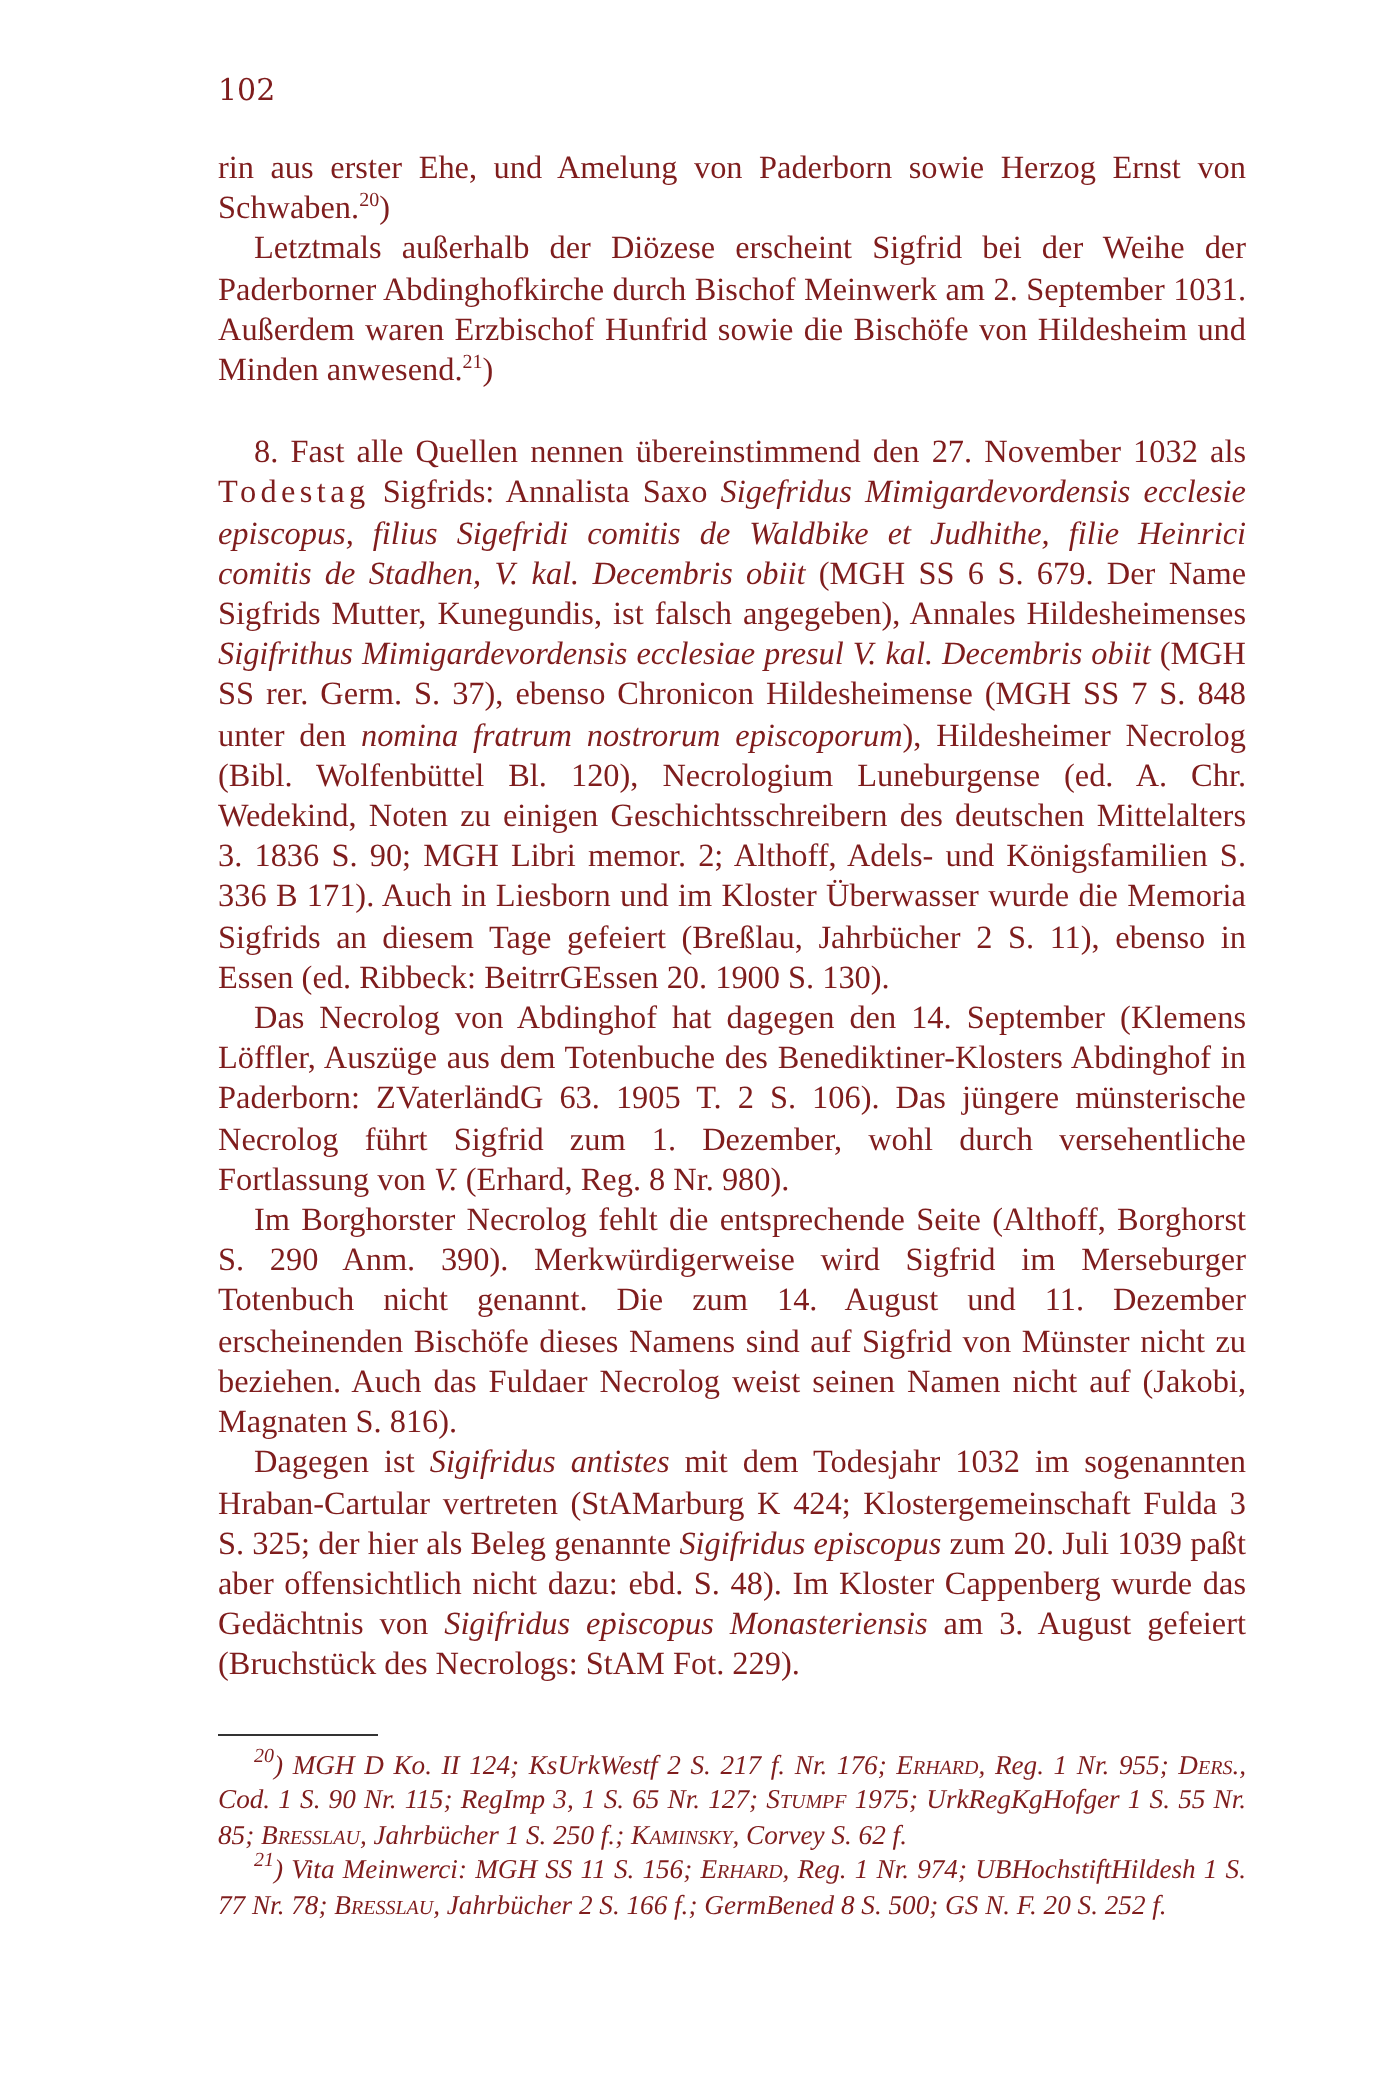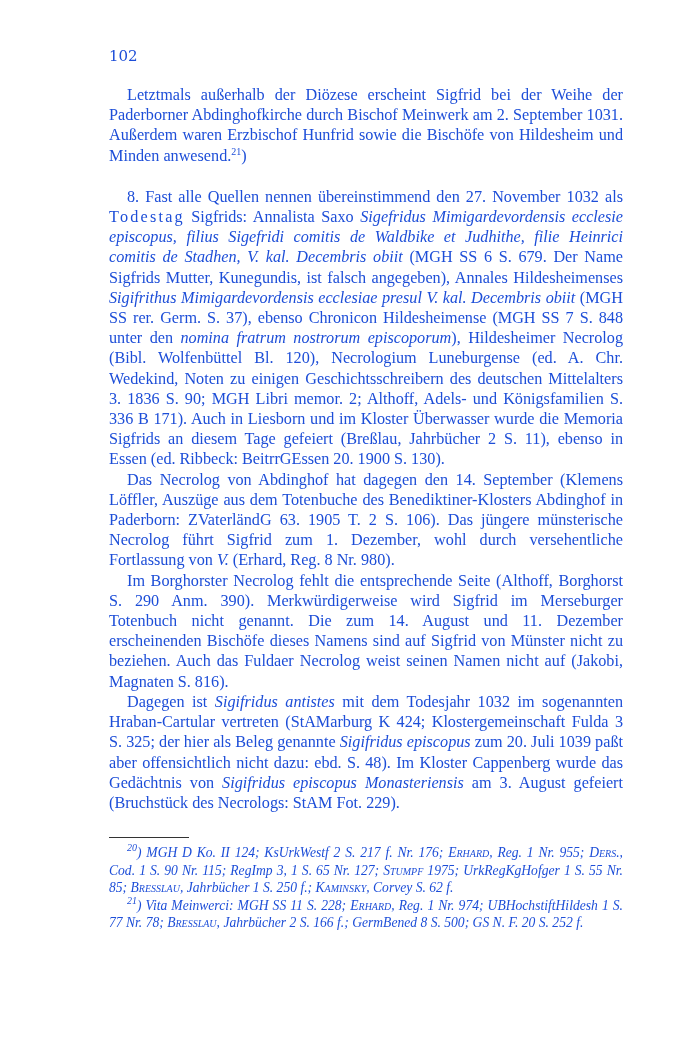--- a/index.html
+++ b/index.html
@@ -1,21 +1,20 @@
 <!DOCTYPE html>
 <html><head>
 <meta charset="utf-8">
 <style>
   html, body { margin: 0; padding: 0; background: #ffffff; }
   body { width: 700px; height: 1048px; position: relative; overflow: hidden; }
   .page {
     position: absolute; left: 109px; top: 36px; width: 514px;
     font-family: "DejaVu Serif", "Liberation Serif", serif;
-    color: #1d4ed8;
-    margin-top: 11px;
+    color: #7f1d1d;
   }
   .running-head {
     position: relative; height: 22px; font-size: 13.5px;
   }
   .page-number { position: absolute; left: 0; top: 0; font-size: 15px; }
   .header-title { position: absolute; left: 0; right: 0; top: 1px; text-align: center; font-size: 12.5px; }
   .body-text {
     margin-top: 16px;
     font-family: "Liberation Serif", "DejaVu Serif", serif;
     font-size: 16.2px; line-height: 20.2px; text-align: justify;
@@ -36,26 +35,27 @@
 </style>
 </head>
 <body>
 
 <div class="page">
   <div class="running-head">
     <span class="page-number">102</span>
   </div>
 
   <div class="body-text">
+    <p><span>rin aus erster Ehe, und Amelung von Paderborn sowie Herzog Ernst von Schwaben.</span><sup>20</sup><span>)</span></p>
     <p class="indent"><span>Letztmals außerhalb der Diözese erscheint Sigfrid bei der Weihe der Paderborner Abdinghofkirche durch Bischof Meinwerk am 2. September 1031. Außerdem waren Erzbischof Hunfrid sowie die Bischöfe von Hildesheim und Minden anwesend.</span><sup>21</sup><span>)</span></p>
     <p class="indent gap"><span>8. Fast alle Quellen nennen übereinstimmend den 27. November 1032 als </span><span class="spaced">Todestag</span><span> Sigfrids: Annalista Saxo </span><i>Sigefridus Mimigardevordensis ecclesie episcopus, filius Sigefridi comitis de Waldbike et Judhithe, filie Heinrici comitis de Stadhen, V. kal. Decembris obiit</i><span> (MGH SS 6 S. 679. Der Name Sigfrids Mutter, Kunegundis, ist falsch angegeben), Annales Hildesheimenses </span><i>Sigifrithus Mimigardevordensis ecclesiae presul V. kal. Decembris obiit</i><span> (MGH SS rer. Germ. S. 37), ebenso Chronicon Hildesheimense (MGH SS 7 S. 848 unter den </span><i>nomina fratrum nostrorum episcoporum</i><span>), Hildesheimer Necrolog (Bibl. Wolfenbüttel Bl. 120), Necrologium Luneburgense (ed. A. Chr. Wedekind, Noten zu einigen Geschichtsschreibern des deutschen Mittelalters 3. 1836 S. 90; MGH Libri memor. 2; Althoff, Adels- und Königsfamilien S. 336 B 171). Auch in Liesborn und im Kloster Überwasser wurde die Memoria Sigfrids an diesem Tage gefeiert (Breßlau, Jahrbücher 2 S. 11), ebenso in Essen (ed. Ribbeck: BeitrrGEssen 20. 1900 S. 130).</span></p>
     <p class="indent"><span>Das Necrolog von Abdinghof hat dagegen den 14. September (Klemens Löffler, Auszüge aus dem Totenbuche des Benediktiner-Klosters Abdinghof in Paderborn: ZVaterländG 63. 1905 T. 2 S. 106). Das jüngere münsterische Necrolog führt Sigfrid zum 1. Dezember, wohl durch versehentliche Fortlassung von </span><i>V.</i><span> (Erhard, Reg. 8 Nr. 980).</span></p>
     <p class="indent"><span>Im Borghorster Necrolog fehlt die entsprechende Seite (Althoff, Borghorst S. 290 Anm. 390). Merkwürdigerweise wird Sigfrid im Merseburger Totenbuch nicht genannt. Die zum 14. August und 11. Dezember erscheinenden Bischöfe dieses Namens sind auf Sigfrid von Münster nicht zu beziehen. Auch das Fuldaer Necrolog weist seinen Namen nicht auf (Jakobi, Magnaten S. 816).</span></p>
     <p class="indent"><span>Dagegen ist </span><i>Sigifridus antistes</i><span> mit dem Todesjahr 1032 im sogenannten Hraban-Cartular vertreten (StAMarburg K 424; Klostergemeinschaft Fulda 3 S. 325; der hier als Beleg genannte </span><i>Sigifridus episcopus</i><span> zum 20. Juli 1039 paßt aber offensichtlich nicht dazu: ebd. S. 48). Im Kloster Cappenberg wurde das Gedächtnis von </span><i>Sigifridus episcopus Monasteriensis</i><span> am 3. August gefeiert (Bruchstück des Necrologs: StAM Fot. 229).</span></p>
   </div>
 
   <div class="footnote-rule"></div>
 
   <div class="footnotes">
     <p><sup>20</sup><span>) MGH D Ko. II 124; KsUrkWestf 2 S. 217 f. Nr. 176; </span><span class="sc">Erhard</span><span>, Reg. 1 Nr. 955; </span><span class="sc">Ders.</span><span>, Cod. 1 S. 90 Nr. 115; RegImp 3, 1 S. 65 Nr. 127; </span><span class="sc">Stumpf</span><span> 1975; UrkRegKgHofger 1 S. 55 Nr. 85; </span><span class="sc">Bresslau</span><span>, Jahrbücher 1 S. 250 f.; </span><span class="sc">Kaminsky</span><span>, Corvey S. 62 f.</span></p>
-    <p><sup>21</sup><span>) Vita Meinwerci: MGH SS 11 S. 228; </span><span class="sc">Erhard</span><span>, Reg. 1 Nr. 974; UBHochstiftHildesh 1 S. 77 Nr. 78; </span><span class="sc">Bresslau</span><span>, Jahrbücher 2 S. 166 f.; GermBened 8 S. 500; GS N. F. 20 S. 252 f.</span></p>
+    <p><sup>21</sup><span>) Vita Meinwerci: MGH SS 11 S. 156; </span><span class="sc">Erhard</span><span>, Reg. 1 Nr. 974; UBHochstiftHildesh 1 S. 77 Nr. 78; </span><span class="sc">Bresslau</span><span>, Jahrbücher 2 S. 166 f.; GermBened 8 S. 500; GS N. F. 20 S. 252 f.</span></p>
   </div>
 </div>
 
 </body></html>

